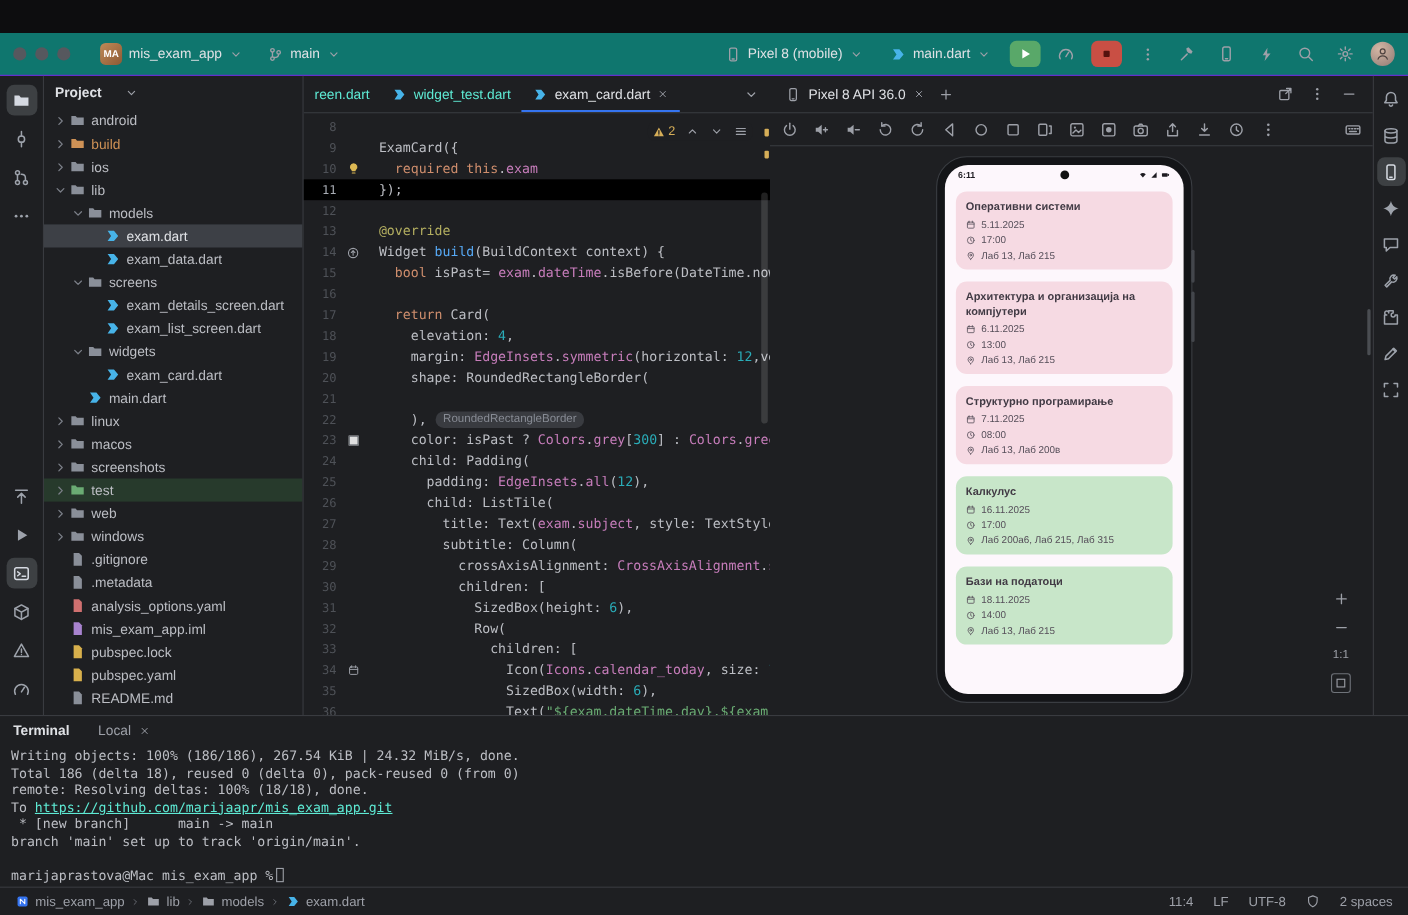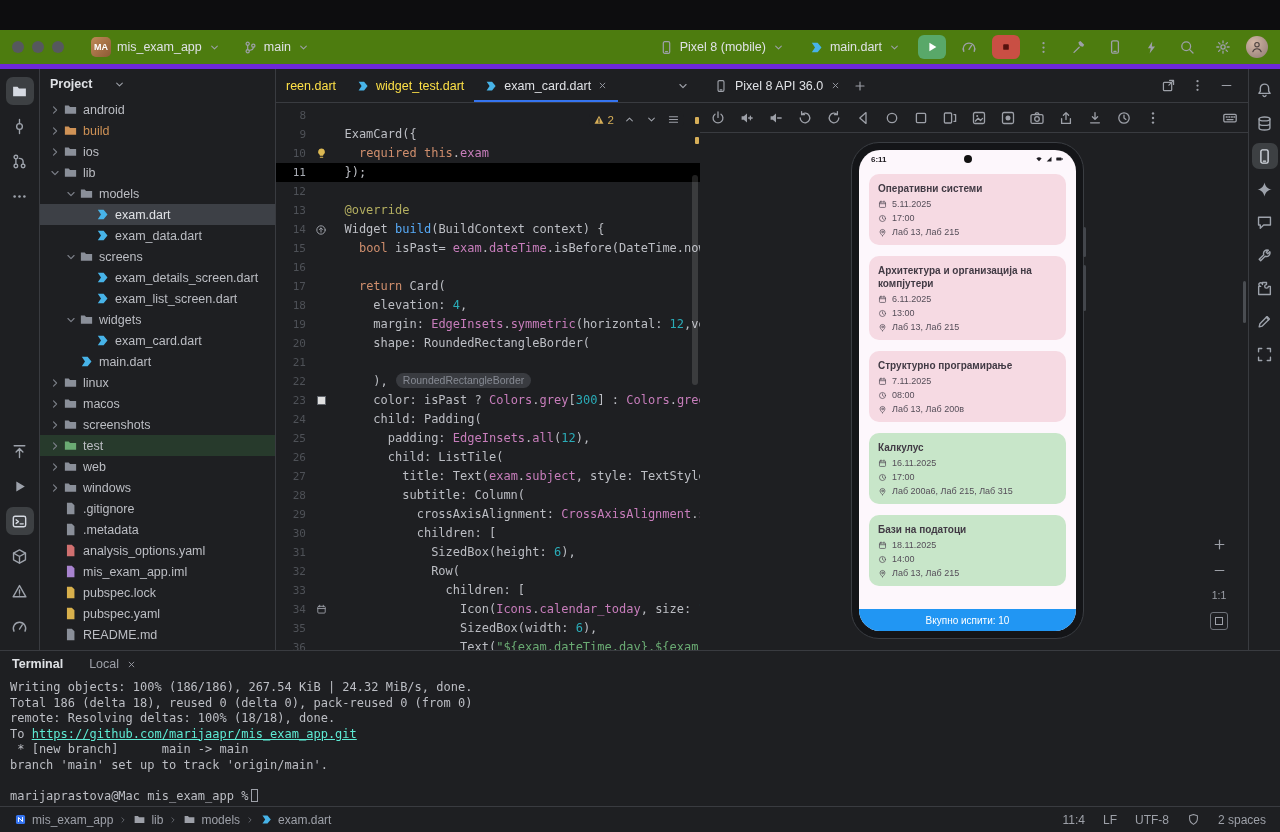--- a/index.html
+++ b/index.html
@@ -2,21 +2,21 @@
 <html><head>
 <meta charset="utf-8">
 <style>
 *{margin:0;padding:0;box-sizing:border-box}
 html{background:#000}
 body{width:1280px;height:832px;background:#1e1f22;font-family:"Liberation Sans",sans-serif;color:#dfe1e5;overflow:hidden;position:relative;font-size:13px}
 .ic{display:inline-flex;align-items:center;justify-content:center;flex:none}
 .ic svg{width:100%;height:100%;fill:none;stroke:currentColor;stroke-width:1.3;stroke-linecap:round;stroke-linejoin:round}
 .dim{color:#9da0a8}.dimmer{color:#6f737a}
 #topstrip{position:absolute;top:0;left:0;width:100%;height:30px;background:#0d0d0f}
-#toolbar{position:absolute;top:30px;left:0;width:100%;height:39px;background:#4d7c0f;border-bottom:5px solid #6d28d9;display:flex;align-items:center;justify-content:space-between;padding:0 12px}
+#toolbar{position:absolute;top:30px;left:0;width:100%;height:39px;background:#0f766e;border-bottom:1px solid #6d28d9;display:flex;align-items:center;justify-content:space-between;padding:0 12px}
 .tb-group{display:flex;align-items:center;gap:8px}
 .win-dots{display:flex;gap:8px;margin-right:12px}
 .win-dots span{width:12px;height:12px;border-radius:50%;background:#56585e}
 .tb-widget{display:flex;align-items:center;gap:6px;padding:3px 7px;border-radius:6px;color:#dfe1e5;font-size:12.5px}
 .badge{width:20px;height:20px;border-radius:5px;background:linear-gradient(135deg,#c08a57,#8d5a35);color:#fff;font-size:9px;font-weight:bold;display:flex;align-items:center;justify-content:center}
 .run-btn{width:28px;height:24px;border:none;border-radius:6px;background:#59a869;display:flex;align-items:center;justify-content:center;color:#fff;cursor:default}
 .stop-btn{width:28px;height:24px;border:none;border-radius:6px;background:#c94f44;display:flex;align-items:center;justify-content:center;color:#55120e;cursor:default}
 .icon-btn{width:26px;height:26px;border-radius:6px;display:flex;align-items:center;justify-content:center;color:#9da0a8}
 .avatar{width:22px;height:22px;border-radius:50%;background:radial-gradient(circle at 35% 30%,#d4b7a5,#8f7a74);display:flex;align-items:center;justify-content:center;color:#4f4340}
 #main{position:absolute;top:69px;left:0;width:100%;height:581px;display:flex}
@@ -34,21 +34,21 @@
 .tree-row.test{background:rgba(73,156,84,.22)}
 .tree-row.excluded .tl-label{color:#cf9256}
 .tl-label{margin-left:5px}
 .chev{color:#7b7f88;margin-right:1px}
 .k-folder{color:#8a8f99}
 .tree-row.excluded .k-folder{color:#cf9256}
 .tree-row.test .k-folder{color:#6aab73}
 .k-file-gray{color:#8a8f99}.k-file-red{color:#d07070}.k-file-yellow{color:#d8b04c}.k-file-violet{color:#a883cf}
 #editor{width:424px;flex:none;display:flex;flex-direction:column;overflow:hidden}
 #tabbar{height:34px;flex:none;border-bottom:1px solid #393b40;display:flex;align-items:stretch}
-.etab{display:flex;align-items:center;gap:6px;padding:0 10px;font-size:12.5px;color:#fde047}
+.etab{display:flex;align-items:center;gap:6px;padding:0 10px;font-size:12.5px;color:#5eead4}
 .etab.act{color:#dfe1e5;box-shadow:inset 0 -2px 0 #3574f0}
 .tab-more{margin-left:auto;display:flex;align-items:center;padding:0 10px;color:#9da0a8}
 #code-wrap{position:relative;flex:1;overflow:hidden;padding-top:3px;font-family:"DejaVu Sans Mono",monospace}
 .cl{display:flex;height:19px;line-height:19px;white-space:pre;font-size:12px}
 .cl.cur{background:#000000}
 .ln{width:36px;flex:none;text-align:right;padding-right:6px;color:#4e5157;font-size:11px}
 .cl.cur .ln{color:#a9adb5}
 .gt{width:18px;flex:none;display:flex;align-items:center;justify-content:center}
 .ct{flex:1;overflow:hidden}
 .c-d{color:#bcbec4}.c-k{color:#cf8e6d}.c-n{color:#2aacb8}.c-s{color:#6aab73}.c-m{color:#c77dbb}.c-f{color:#57aaf7}.c-a{color:#b3ae60}
@@ -1091,23 +1091,20 @@
                   <span class="ic " style="width:9px;height:9px">
                     <svg viewBox="0 0 16 16">
                       <path d="M8 13.8S3.6 9.8 3.6 7a4.4 4.4 0 0 1 8.8 0c0 2.8-4.4 6.8-4.4 6.8z"></path>
                       <circle cx="8" cy="7" r="1.5"></circle>
                     </svg>
                   </span>
                   <span>Лаб 13, Лаб 215</span>
                 </div>
               </div>
             </div>
-          <div id="pfooter">
-            <span>Вкупно испити: 10</span>
-          </div>
         </div>
       </div>
       <div id="zoomcol">
         <span class="ic" style="width:15px;height:15px">
             <svg viewBox="0 0 16 16">
               <path d="M8 3.4v9.2M3.4 8h9.2"></path>
             </svg>
           </span>
         <span class="ic" style="width:15px;height:15px">
             <svg viewBox="0 0 16 16">

